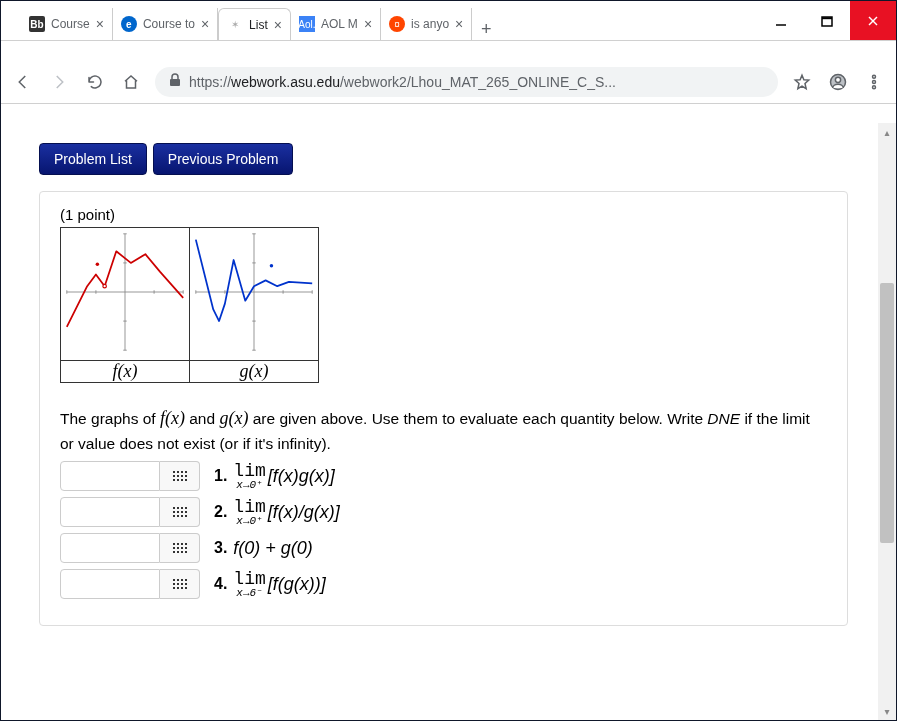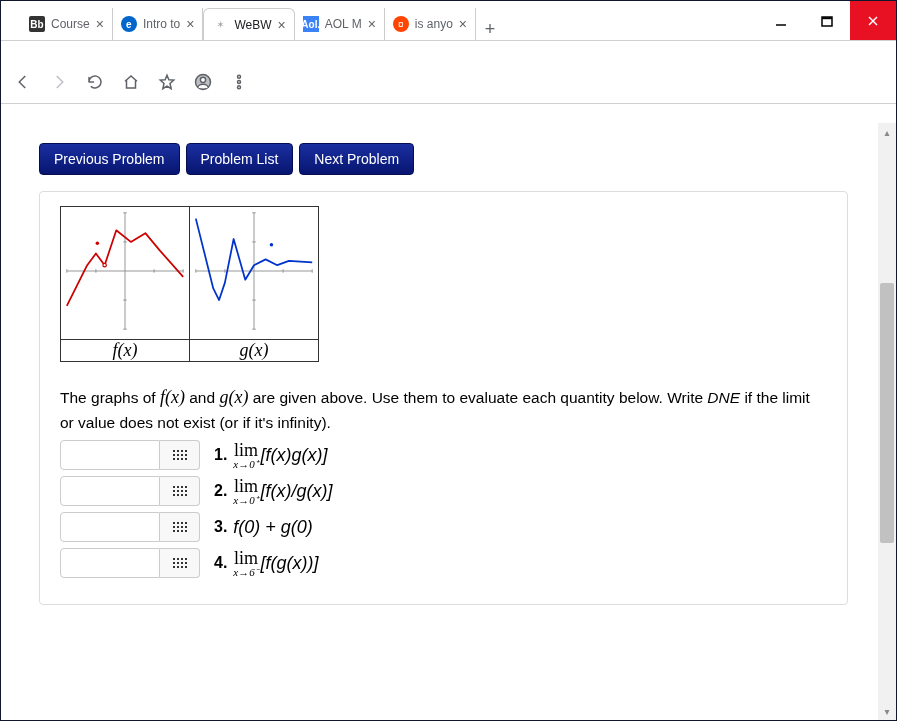--- a/index.html
+++ b/index.html
@@ -45,49 +45,49 @@
 .instructions { font-size: 15.5px; line-height: 1.5; margin-bottom: 6px; }
 .instructions .mf { font-family: 'Times New Roman', serif; font-style: italic; font-size: 18px; }
 .instructions em { font-style: italic; }
 .answer-row { display: flex; align-items: center; gap: 0; margin-bottom: 6px; }
 .answer-input { width: 100px; height: 30px; border: 1px solid #ccc; border-radius: 4px 0 0 4px; padding: 0 6px; font-size: 14px; }
 .keypad-btn { width: 40px; height: 30px; border: 1px solid #ccc; border-left: none; border-radius: 0 4px 4px 0; background: #f8f8f8; display: flex; align-items: center; justify-content: center; cursor: pointer; }
 .keypad-btn .dots { display: grid; grid-template-columns: repeat(4, 2px); grid-template-rows: repeat(3, 2px); gap: 2px; }
 .keypad-btn .dots span { width: 2px; height: 2px; background: #333; }
 .qlabel { margin-left: 14px; font-size: 16px; display: flex; align-items: center; }
 .qlabel .qnum { font-weight: bold; margin-right: 6px; }
-.limit { display: inline-flex; flex-direction: column; align-items: center; font-family: Liberation Serif, serif; margin-right: 2px; line-height: 1; }
+.limit { display: inline-flex; flex-direction: column; align-items: center; font-family: Liberation Mono, monospace; margin-right: 2px; line-height: 1; }
 .limit .limtop { font-size: 18px; }
 .limit .limbot { font-size: 11px; font-style: italic; }
 .mathexpr { font-family: Liberation Sans, sans-serif; font-style: italic; font-size: 18px; }
 .fav-bb { background:#333; color:#fff; font-weight:bold; font-size:9px; width:16px; height:16px; display:flex;align-items:center;justify-content:center;border-radius:2px;}
 .fav-e { background:#0066cc; color:#fff; font-weight:bold; font-size:11px; width:16px; height:16px; border-radius:50%; display:flex;align-items:center;justify-content:center;}
 .fav-star { color:#aaa; font-size:14px; }
-.fav-aol { background:#3b82f6; color:#fff; font-size:7px; width:16px; height:16px; display:flex;align-items:center;justify-content:center; font-weight:bold;}
+.fav-aol { background:#3b82f6; color:#fff; font-size:7px; width:16px; height:16px; display:flex;align-items:center;justify-content:center; font-weight:normal;}
 .fav-reddit { background:#ff4500; color:#fff; width:16px; height:16px; border-radius:50%; display:flex;align-items:center;justify-content:center; font-size:11px;}
 </style>
 </head>
 <body>
 
 <div class="window">
   <div class="titlebar">
     <div class="tabs">
       <div class="tab">
         <span class="favicon fav-bb">Bb</span>
         <span class="tab-title">Course</span>
         <span class="tab-close">×</span>
       </div>
       <div class="tab">
         <span class="favicon fav-e">e</span>
-        <span class="tab-title">Intro to</span>
+        <span class="tab-title">Course to</span>
         <span class="tab-close">×</span>
       </div>
       <div class="tab active">
         <span class="favicon fav-star">✶</span>
-        <span class="tab-title">WeBW</span>
+        <span class="tab-title">List</span>
         <span class="tab-close">×</span>
       </div>
       <div class="tab">
         <span class="favicon fav-aol">Aol.</span>
         <span class="tab-title">AOL M</span>
         <span class="tab-close">×</span>
       </div>
       <div class="tab">
         <span class="favicon fav-reddit">¤</span>
         <span class="tab-title">is anyo</span>
@@ -130,20 +130,27 @@
     <div class="navicon">
         <svg viewBox="0 0 24 24">
           <path d="M4 12 a8 8 0 1 1 3 6.2 M4 12 L4 6 M4 12 L10 12" stroke-linecap="round"></path>
         </svg>
       </div>
     <div class="navicon">
         <svg viewBox="0 0 24 24">
           <path d="M4 11 L12 4 L20 11 M6 10 V20 H18 V10"></path>
         </svg>
       </div>
+    <div class="urlbox">
+      <span class="lock"><svg width="12" height="14" viewBox="0 0 12 14">
+            <rect x="1" y="6" width="10" height="7" rx="1" fill="#5f6368"></rect>
+            <path d="M3 6 V4 a3 3 0 0 1 6 0 V6" fill="none" stroke="#5f6368" stroke-width="1.5"></path>
+          </svg></span>
+      <span class="urltext"><span>https://</span><span class="host">webwork.asu.edu</span><span>/webwork2/Lhou_MAT_265_ONLINE_C_S...</span></span>
+    </div>
     <div class="navicon staricon">
         <svg viewBox="0 0 24 24">
           <path d="M12 3 L14.5 9 L21 9.5 L16 14 L17.5 21 L12 17.5 L6.5 21 L8 14 L3 9.5 L9.5 9 Z"></path>
         </svg>
       </div>
     <div class="navicon usericon">
         <svg viewBox="0 0 24 24" fill="#5f6368" stroke="none">
           <circle cx="12" cy="12" r="10" fill="#bdc1c6"></circle>
           <circle cx="12" cy="9" r="3.5" fill="#fff"></circle>
           <path d="M5 20 a7 5 0 0 1 14 0" fill="#fff"></path>
@@ -154,25 +161,25 @@
           <circle cx="12" cy="5" r="2"></circle>
           <circle cx="12" cy="12" r="2"></circle>
           <circle cx="12" cy="19" r="2"></circle>
         </svg>
       </div>
   </div>
 
   <div class="content-wrap">
     <div class="content">
       <div class="navbtns">
+        <button class="navbtn">Problem List</button>
         <button class="navbtn">Previous Problem</button>
-        <button class="navbtn">Problem List</button>
-        <button class="navbtn">Next Problem</button>
       </div>
       <div class="problembox">
+        <div class="points">(1 point)</div>
         <table class="graphs-table">
           <tbody>
               <tr>
             <td class="graphcell"><svg id="chart-f" width="128" height="128" viewBox="-2.2 -2.2 4.4 4.4">
                     <path d="M -2 0 L 2 0" stroke="#888" stroke-width="0.03" fill="none"></path>
                     <path d="M 0 -2 L 0 2" stroke="#888" stroke-width="0.03" fill="none"></path>
                     <line x1="-2" x2="-2" y1="-0.06" y2="0.06" stroke="#888" stroke-width="0.03"></line>
                     <line y1="-2" y2="-2" x1="-0.06" x2="0.06" stroke="#888" stroke-width="0.03"></line>
                     <line x1="-1" x2="-1" y1="-0.06" y2="0.06" stroke="#888" stroke-width="0.03"></line>
                     <line y1="-1" y2="-1" x1="-0.06" x2="0.06" stroke="#888" stroke-width="0.03"></line>

